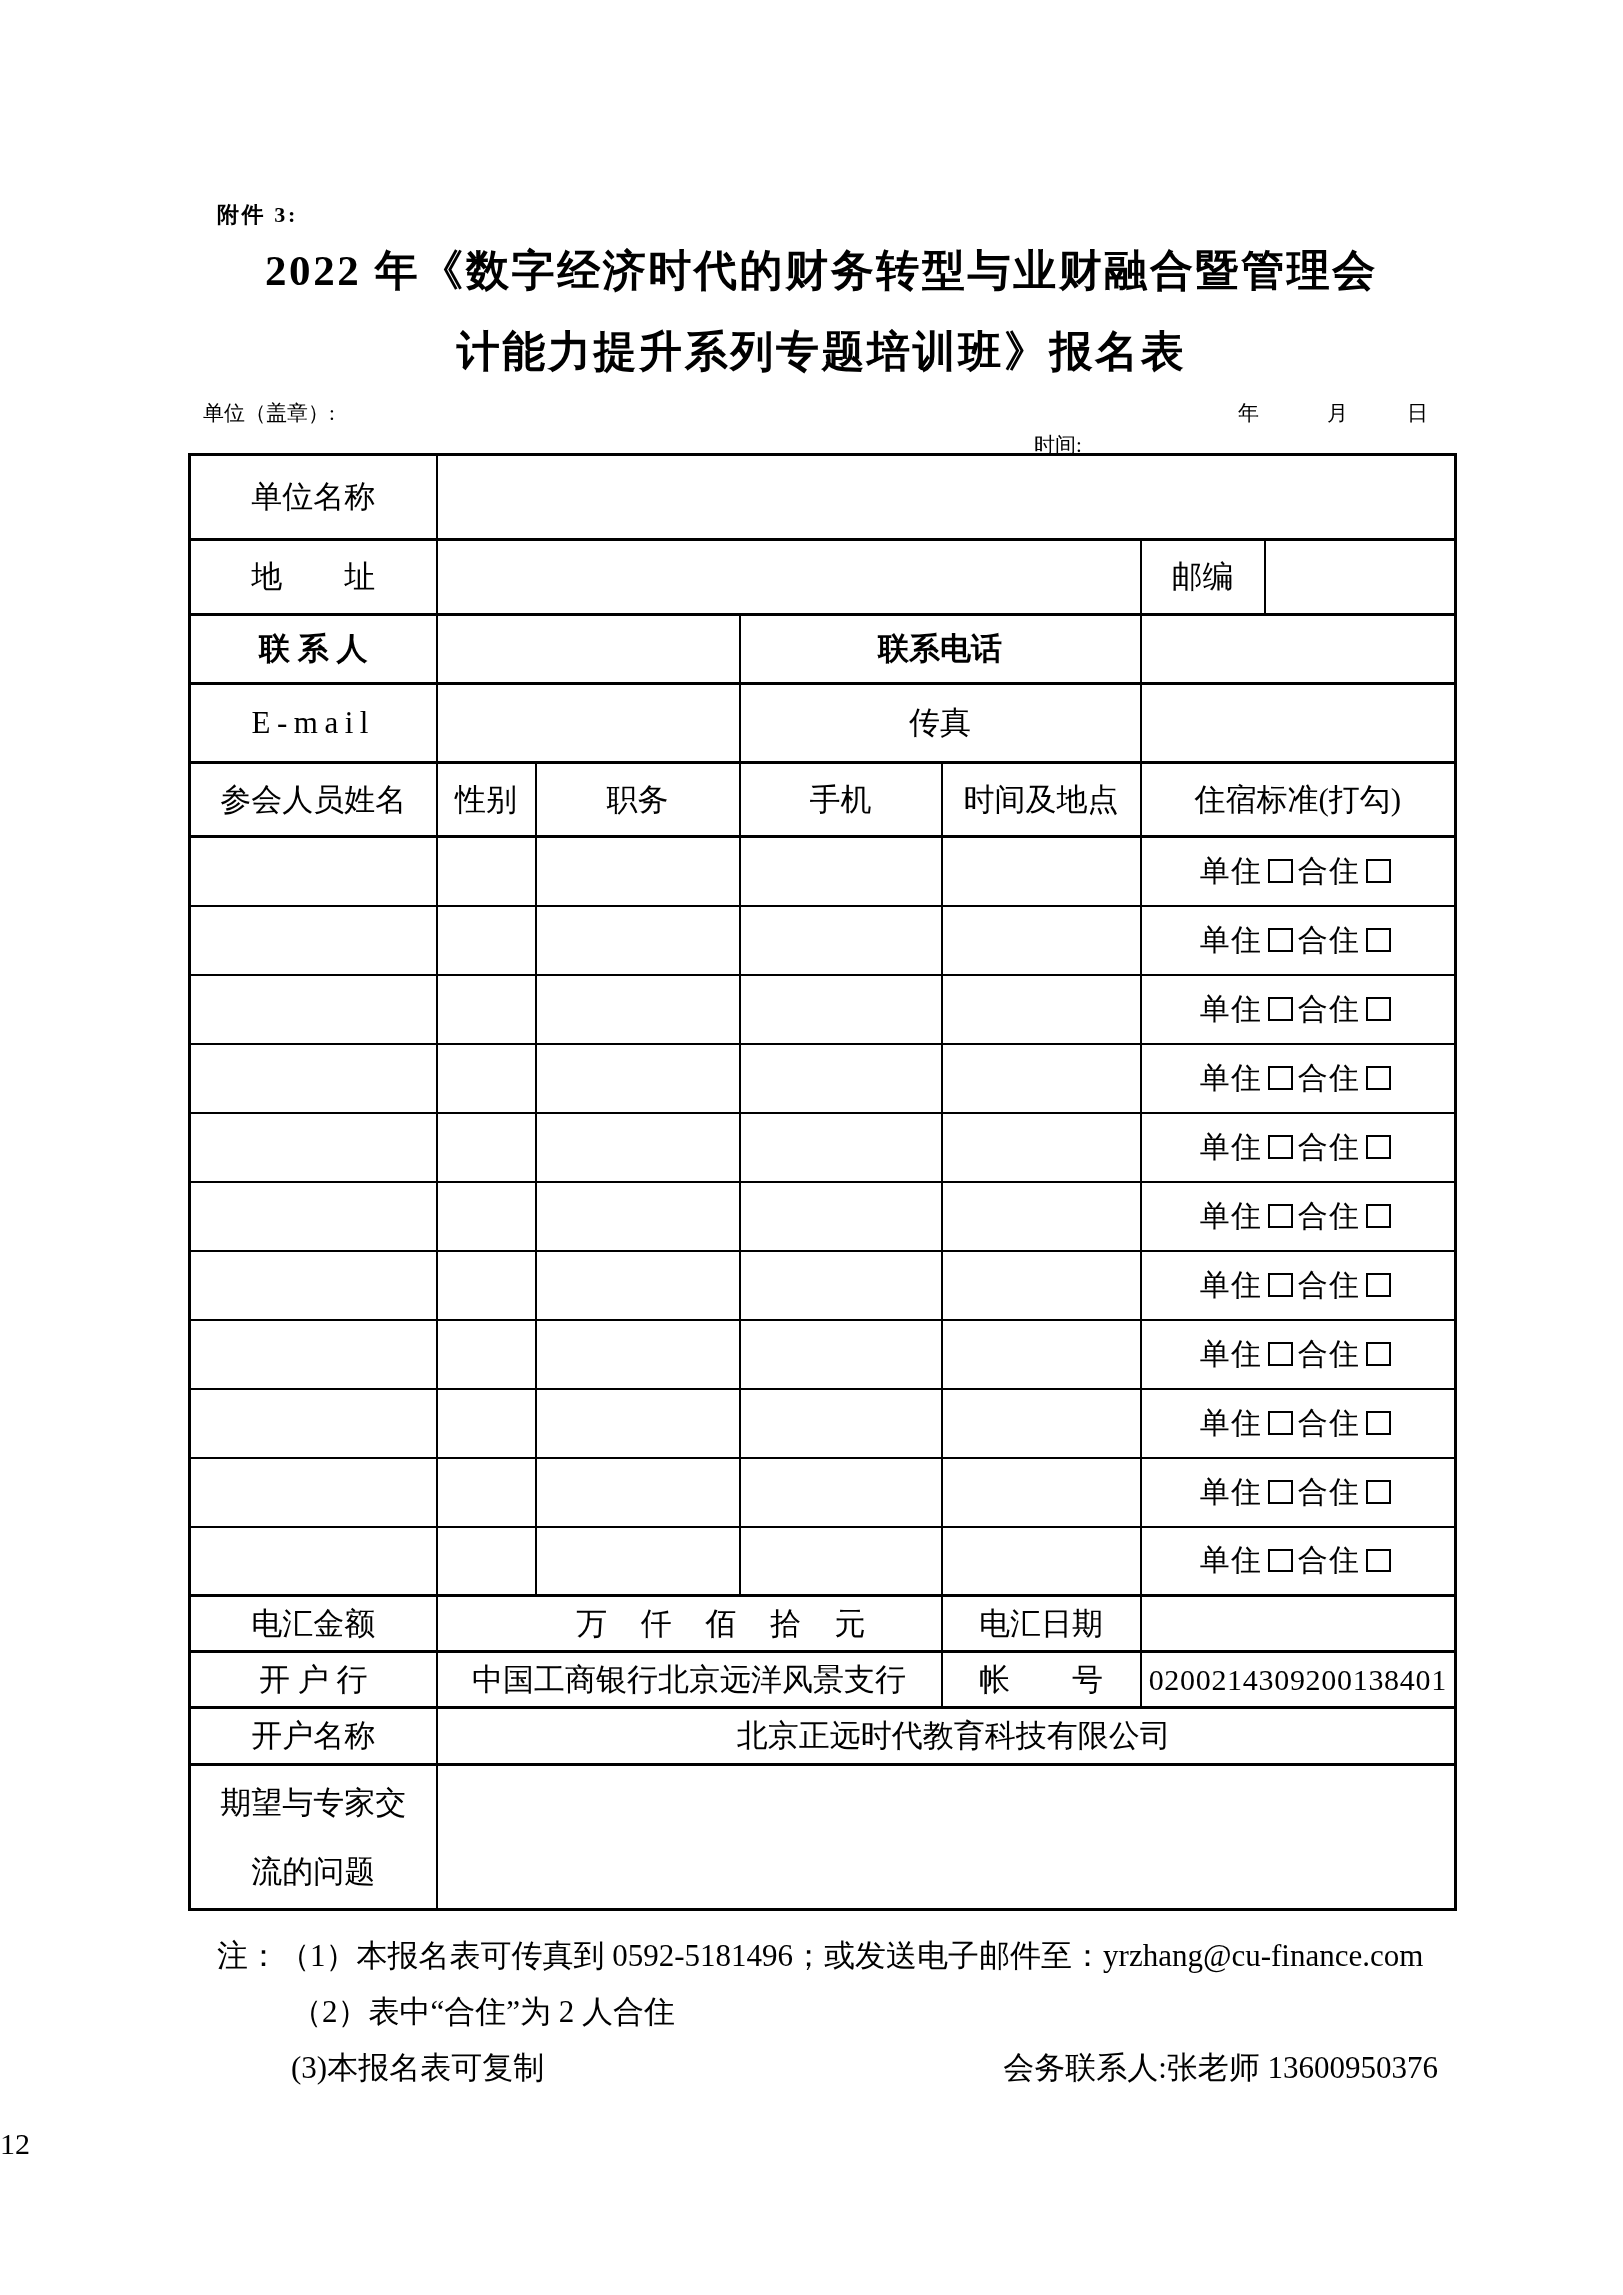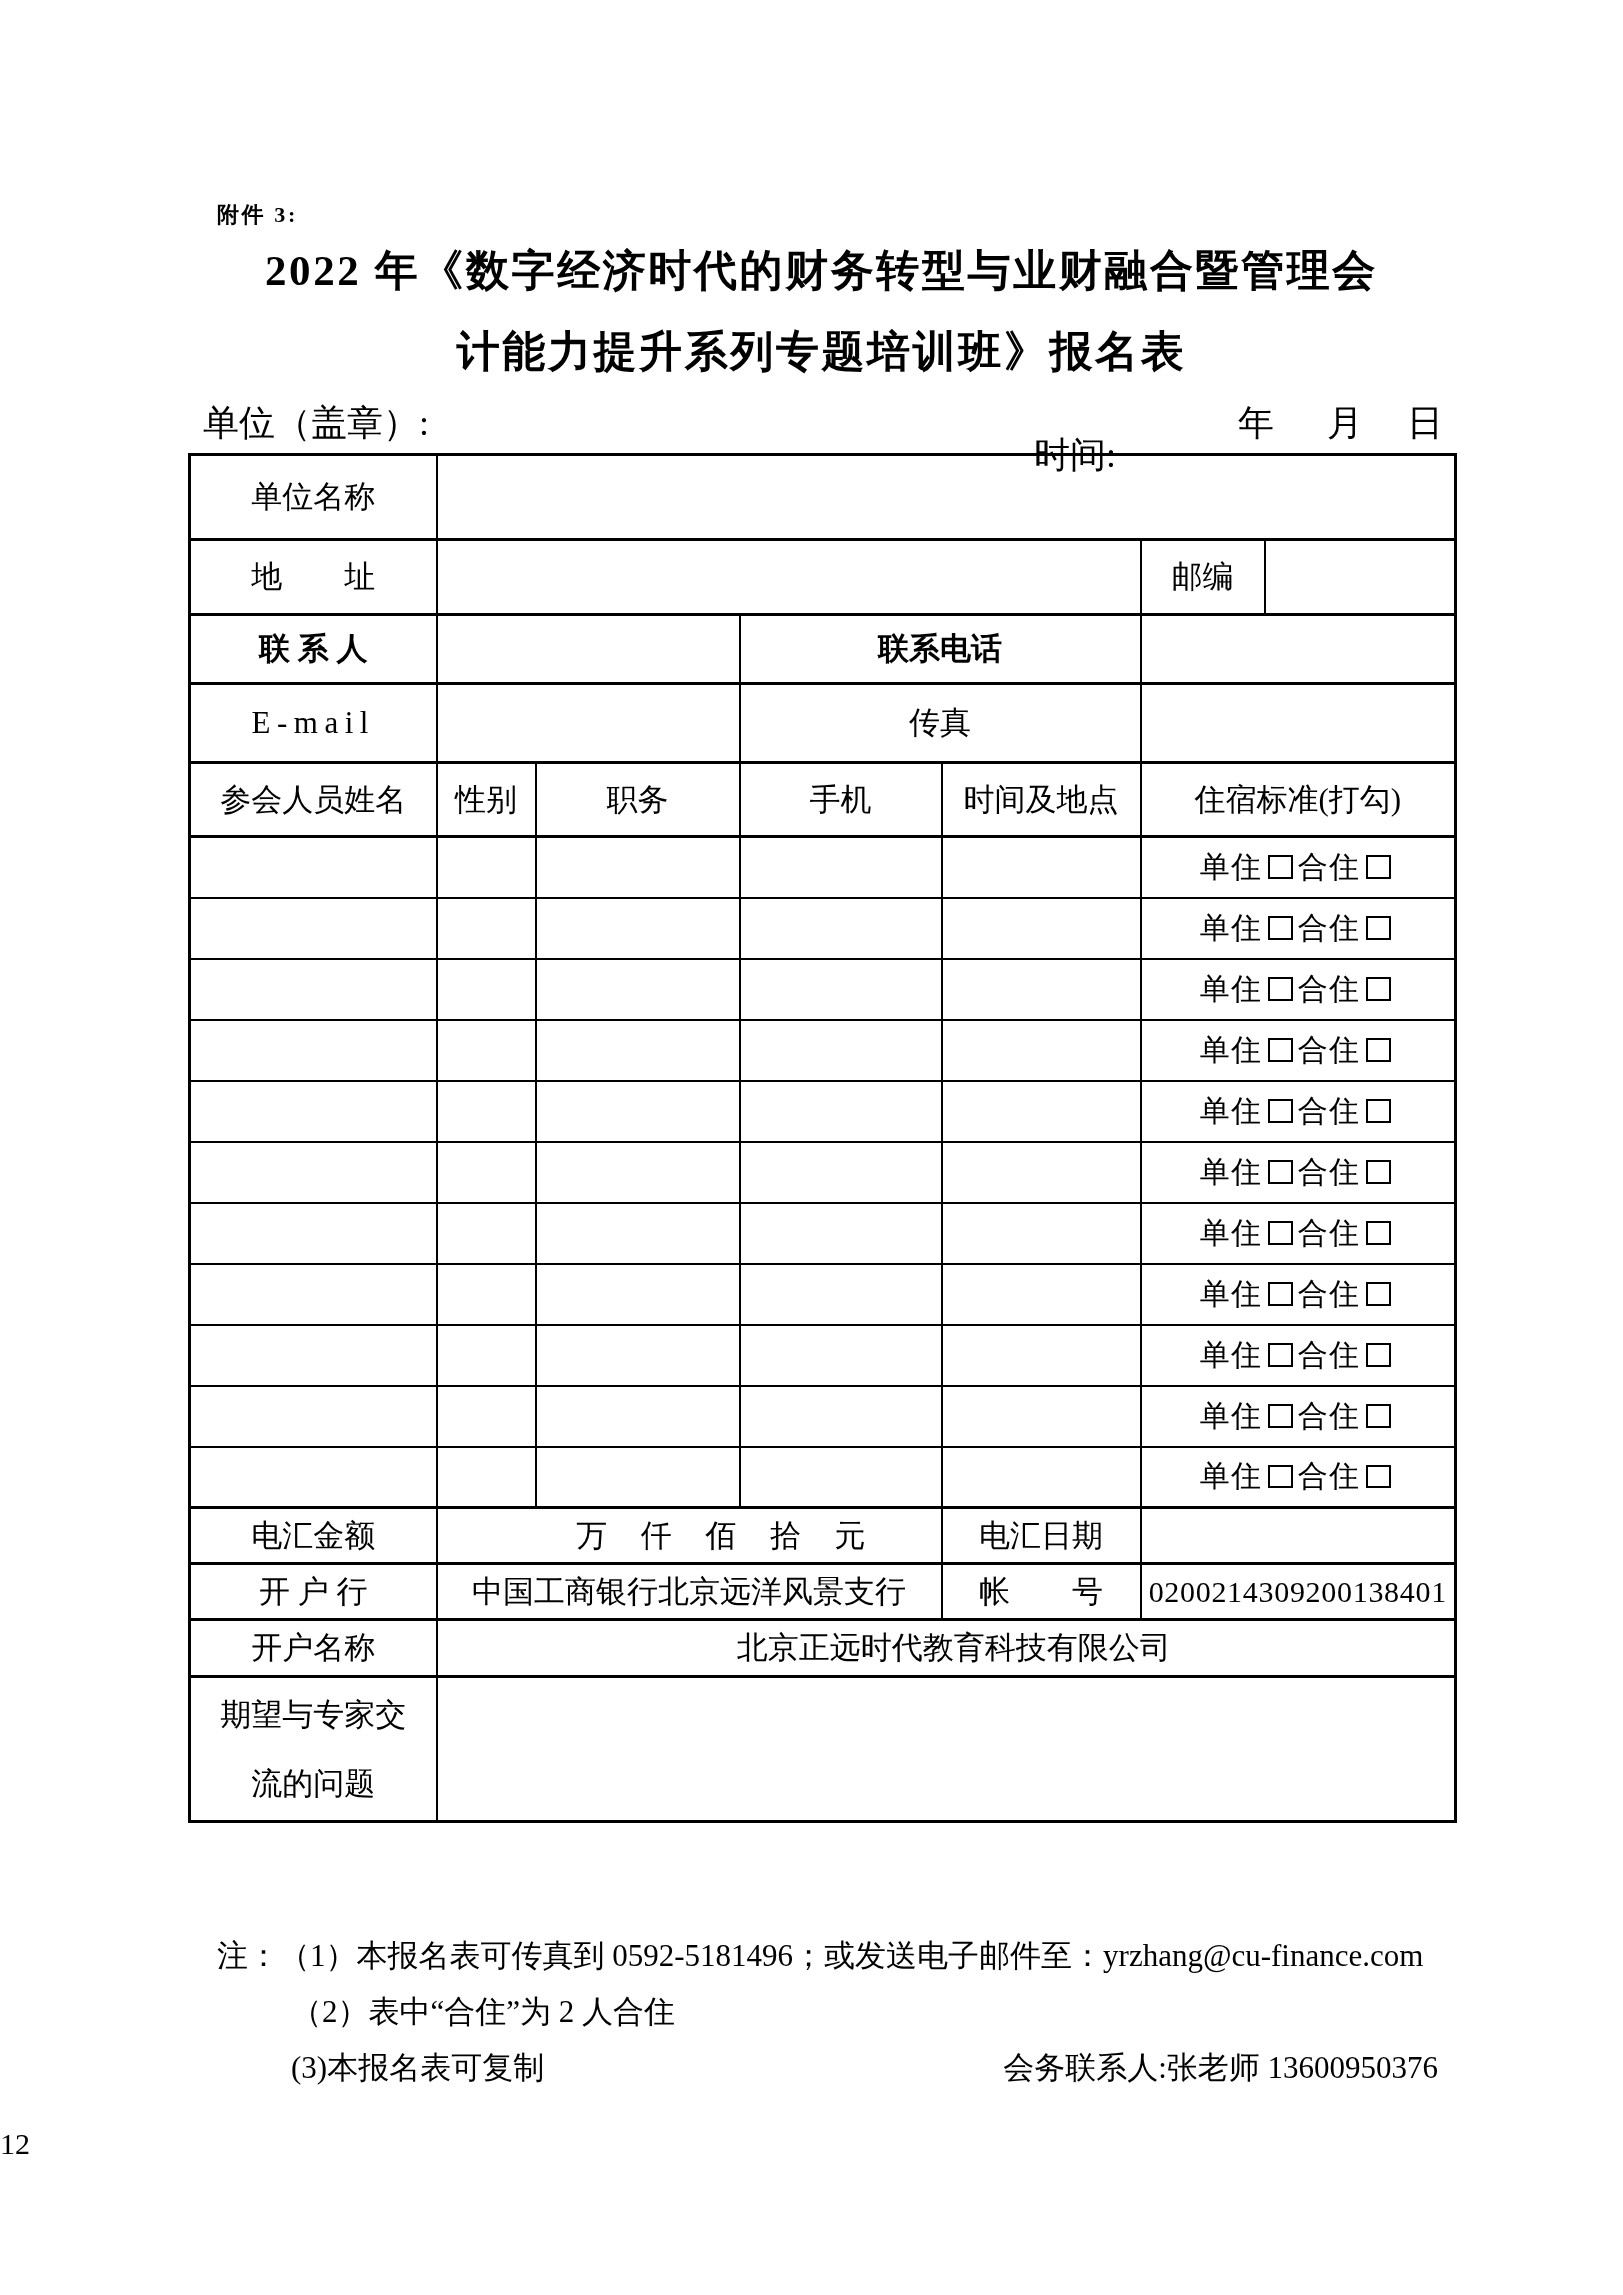--- a/index.html
+++ b/index.html
@@ -12,21 +12,21 @@
   }
   .attachment {
     position:absolute; left:217px; top:200px;
     font-size:22px; letter-spacing:2.6px;font-weight:bold;
   }
   .title {
     position:absolute; left:188px; top:230px; width:1267px;
     text-align:center; font-size:43px; font-weight:bold;
     line-height:81px; letter-spacing:2.6px;
   }
-  .seal-line { position:absolute; left:0; top:399px; width:1623px; height:39px; font-size:36px;padding-left:48px; }
+  .seal-line { position:absolute; left:0; top:399px; width:1623px; height:39px; font-size:21px;padding-left:48px; }
   .seal-line span { position:absolute; white-space:nowrap; }
   .seal-label  { left:203px; }
   .time-label  { left:1034px;margin-top:32px; }
   .year-label  { left:1238px; }
   .month-label { left:1327px; }
   .day-label   { left:1407px; }
 
   table.reg {
     position:absolute; left:188px; top:453px;
     width:1267px; table-layout:fixed;
@@ -40,21 +40,21 @@
     overflow:hidden; white-space:nowrap;
   }
   tr.hr > td { border-top-width:3.9px; }
   tbody.person-rows tr:first-child > td { border-top-width:3.9px; }
 
   tr.r-unit   { height:85px; }
   tr.r-addr   { height:75px; }
   tr.r-contact{ height:69px;font-weight:bold; }
   tr.r-email  { height:79px; }
   tr.r-head   { height:74px; }
-  tbody.person-rows tr { height:61px; }
+  tbody.person-rows tr { height:69px; }
   tr.r-remit  { height:56px; }
   tr.r-bank   { height:56px; }
   tr.r-acctnm { height:57px; }
   tr.r-expect { height:145px;margin-top:12px; }
 
   td.left-pad { text-align:left; padding-left:15.7px; }
   td.units-cell { text-align:left; padding-left:65px; letter-spacing:1.3px; }
   td.acct-no { letter-spacing:0.7px; font-size:30px; }
   td.housing-cell { font-size:30px; letter-spacing:1.3px; }
   .email-label { letter-spacing:6.5px; }

